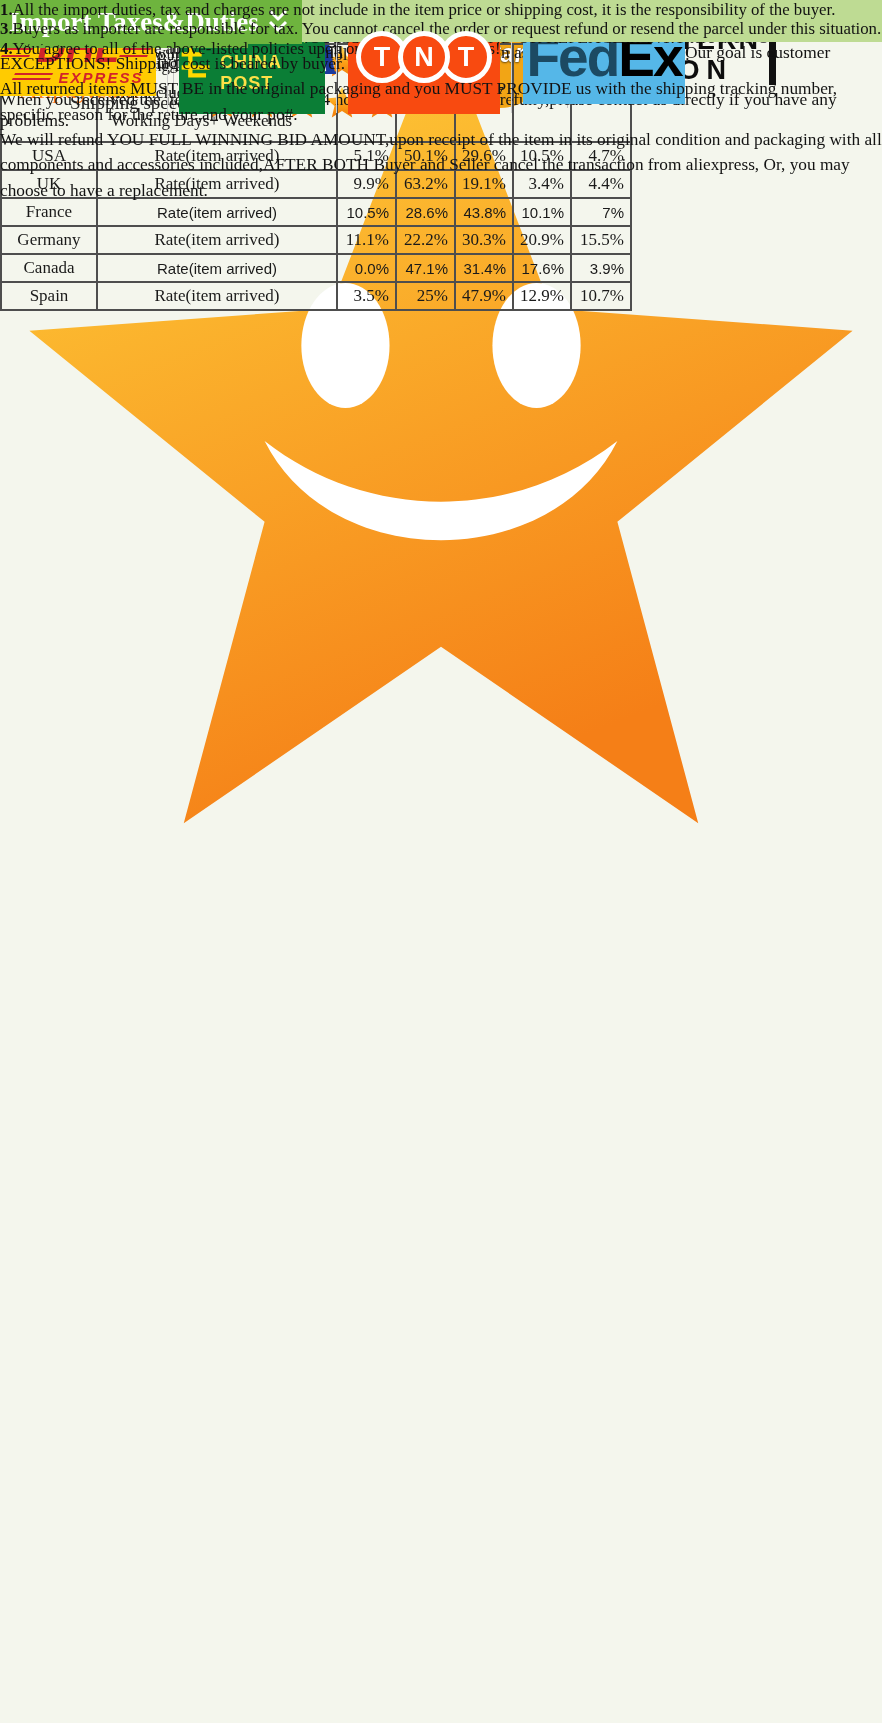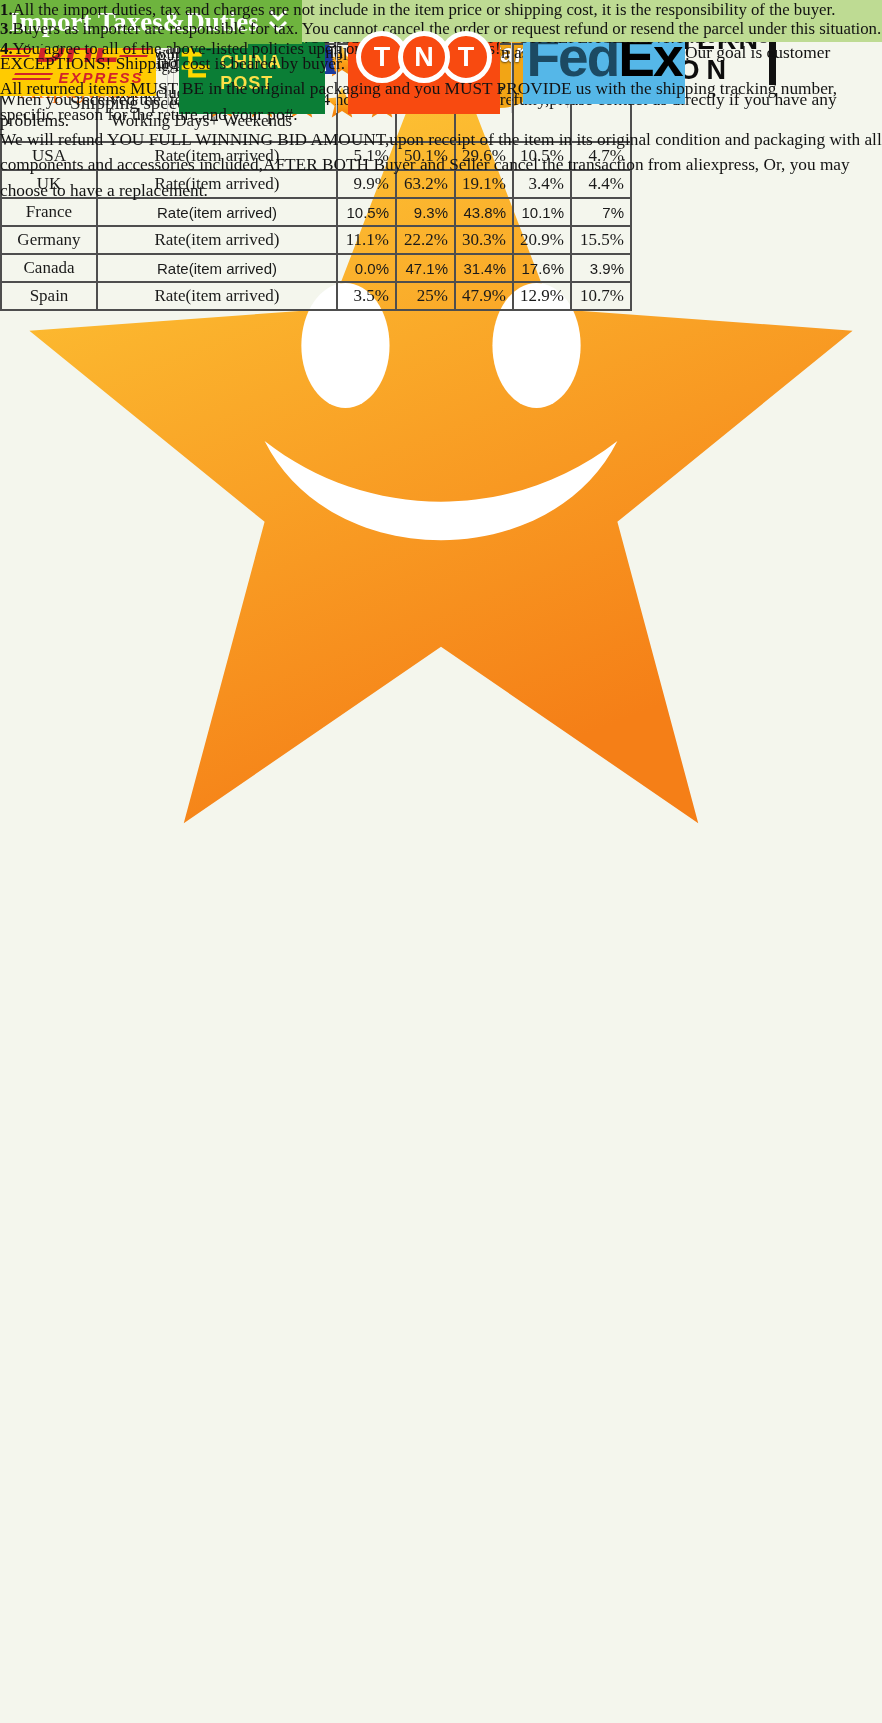--- a/index.html
+++ b/index.html
@@ -332,21 +332,21 @@
         <td class="rate-value-cell">9.9%</td>
         <td class="rate-value-cell">63.2%</td>
         <td class="rate-value-cell">19.1%</td>
         <td class="rate-value-cell">3.4%</td>
         <td class="rate-value-cell">4.4%</td>
       </tr>
       <tr class="data-row sans">
         <td class="country-cell">France</td>
         <td class="rate-label-cell">Rate(item arrived)</td>
         <td class="rate-value-cell">10.5%</td>
-        <td class="rate-value-cell">9.3%</td>
+        <td class="rate-value-cell">28.6%</td>
         <td class="rate-value-cell">43.8%</td>
         <td class="rate-value-cell">10.1%</td>
         <td class="rate-value-cell">7%</td>
       </tr>
       <tr class="data-row">
         <td class="country-cell">Germany</td>
         <td class="rate-label-cell">Rate(item arrived)</td>
         <td class="rate-value-cell">11.1%</td>
         <td class="rate-value-cell">22.2%</td>
         <td class="rate-value-cell">30.3%</td>

